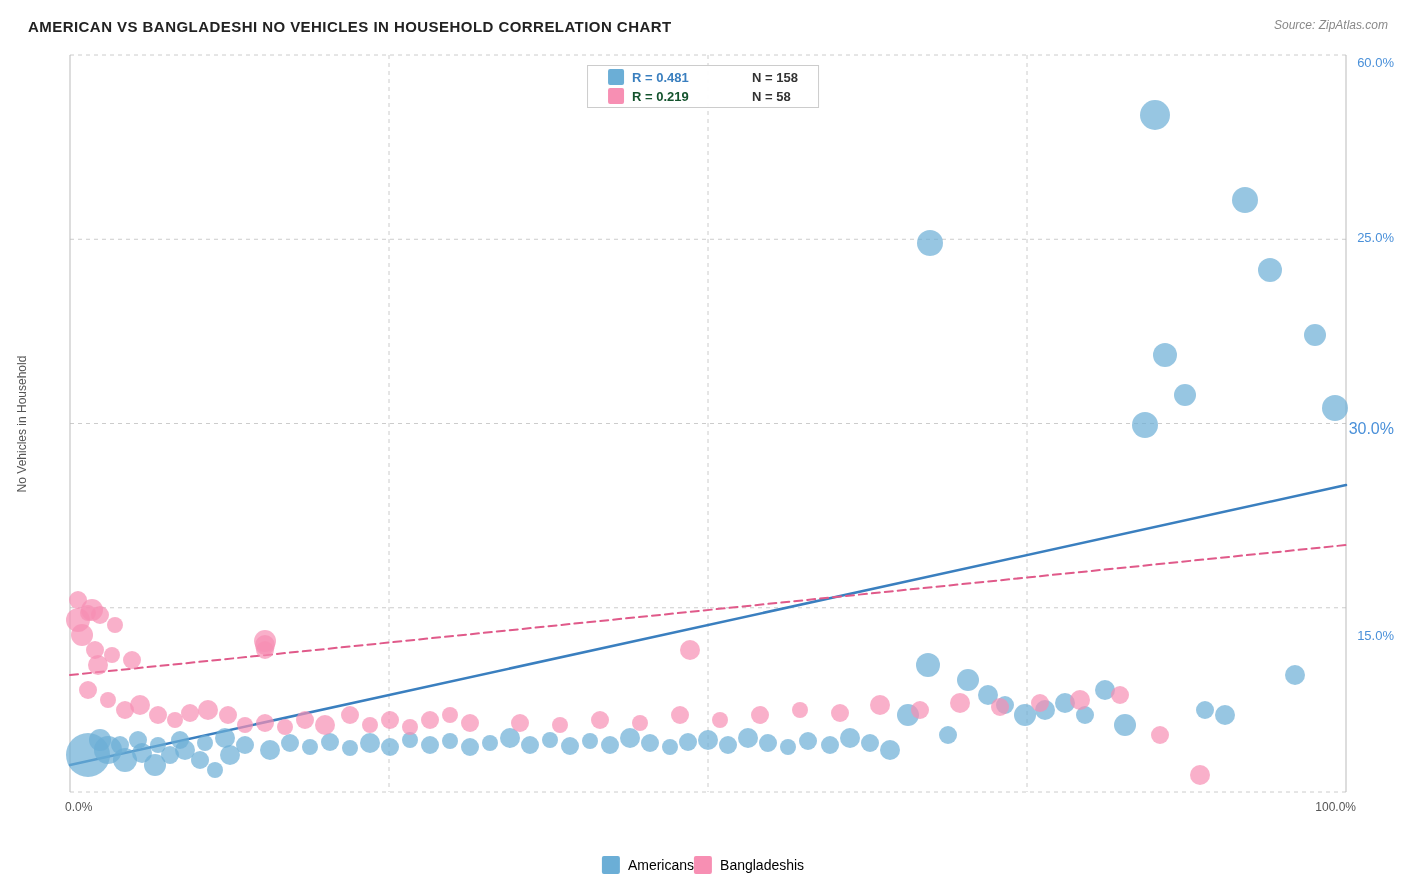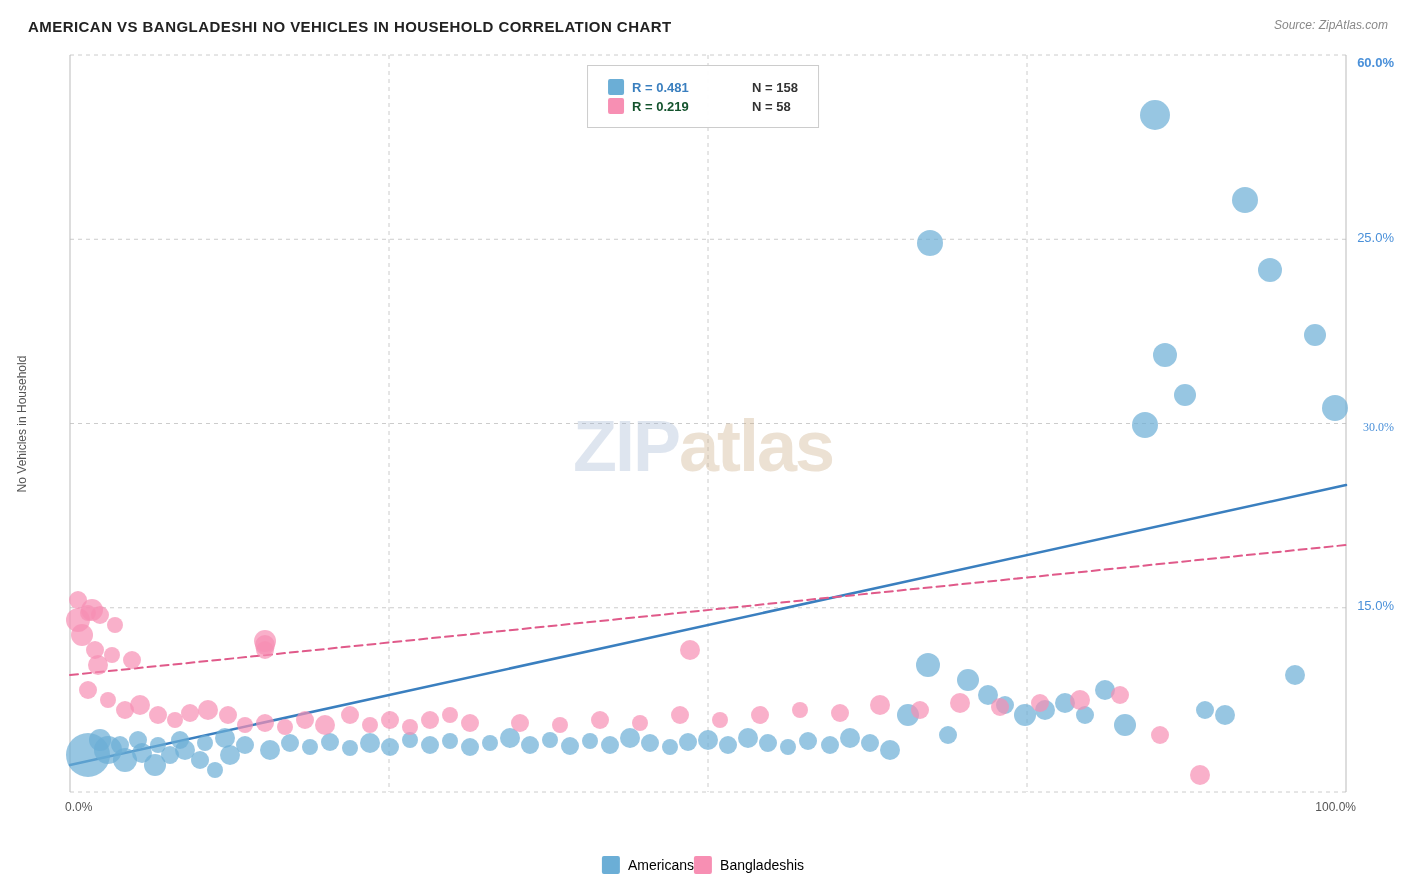--- a/index.html
+++ b/index.html
@@ -73,21 +73,21 @@
       width: 200px;
       text-align: center;
     }
     .legend-box {
       position: absolute;
       top: 65px;
       left: 50%;
       transform: translateX(-50%);
       border: 1px solid #ccc;
       background: rgba(255,255,255,0.95);
-      padding: 10px 20px;
+      padding: 0 20px;
       font-size: 13px;
     }
     .legend-row {
       display: flex;
       align-items: center;
       gap: 8px;
       margin: 3px 0;
     }
     .legend-swatch {
       width: 16px;
@@ -288,44 +288,41 @@
     <circle cx="1090" cy="680" r="9" fill="#f78fb3" fill-opacity="0.7"></circle>
     <circle cx="8" cy="545" r="9" fill="#f78fb3" fill-opacity="0.7"></circle>
     <circle cx="18" cy="558" r="8" fill="#f78fb3" fill-opacity="0.7"></circle>
     <circle cx="30" cy="560" r="9" fill="#f78fb3" fill-opacity="0.7"></circle>
     <circle cx="45" cy="570" r="8" fill="#f78fb3" fill-opacity="0.7"></circle>
     <circle cx="195" cy="595" r="9" fill="#f78fb3" fill-opacity="0.7"></circle>
     <circle cx="195" cy="586" r="11" fill="#f78fb3" fill-opacity="0.7"></circle>
     <circle cx="1130" cy="720" r="10" fill="#f78fb3" fill-opacity="0.7"></circle>
   </svg>
 
-  <div style="position:absolute; right:12px; top:55px; font-size:13px; color:#4a90d9; font-weight:700;">60.0%</div>
+  <div style="position:absolute; right:12px; top:55px; font-size:13px; color:#4a90d9; font-weight:400;">60.0%</div>
   <div style="position:absolute; right:12px; top:230px; font-size:13px; color:#4a90d9; font-weight:500;">25.0%</div>
-  <div style="position:absolute; right:12px; top:420px; font-size:12px; color:#4a90d9; font-weight:500;font-family:Liberation Serif, serif;">30.0%</div>
-  <div style="position:absolute; right:12px; top:598px; font-size:13px; color:#4a90d9; font-weight:500;text-align:right;">15.0%</div>
+  <div style="position:absolute; right:12px; top:420px; font-size:16px; color:#4a90d9; font-weight:500;">30.0%</div>
+  <div style="position:absolute; right:12px; top:628px; font-size:13px; color:#4a90d9; font-weight:500;text-align:right;">15.0%</div>
 
   <div style="position:absolute; left:65px; bottom:78px; font-size:12px; color:#555;">0.0%</div>
   <div style="position:absolute; right:50px; bottom:78px; font-size:12px; color:#555;">100.0%</div>
 
   <div class="legend-box">
     <div class="legend-row">
       <div class="legend-swatch" style="background:#6baed6;"></div>
       <span class="legend-r" style="color:#3a7fbf;">R = 0.481</span>
       <span class="legend-n" style="color:#333;">N = 158</span>
     </div>
     <div class="legend-row">
       <div class="legend-swatch" style="background:#f78fb3;"></div>
       <span class="legend-r" style="color:#14532d;">R = 0.219</span>
       <span class="legend-n" style="color:#333;">N =  58</span>
     </div>
   </div>
 
-  <div class="watermark">
-    <span class="zip">ZIP</span><span class="atlas">atlas</span>
-  </div>
 
   <div class="bottom-legend">
     <div class="bottom-legend-item">
       <div class="bottom-swatch" style="background:#6baed6;"></div>
       <span>Americans</span>
     </div>
     <div class="bottom-legend-item">
       <div class="bottom-swatch" style="background:#f78fb3;"></div>
       <span>Bangladeshis</span>
     </div>

